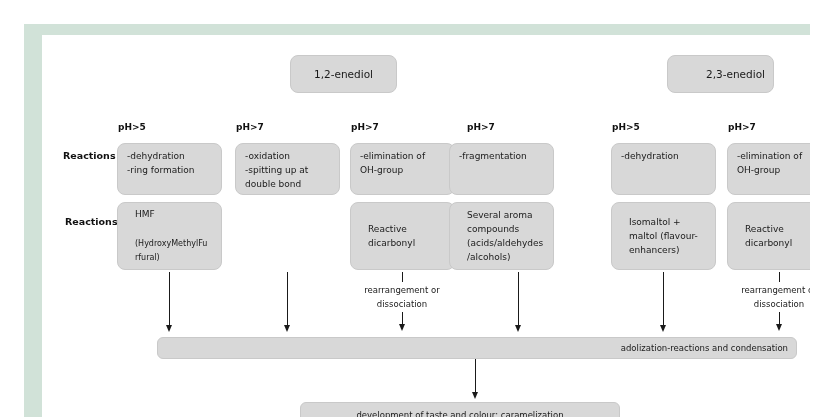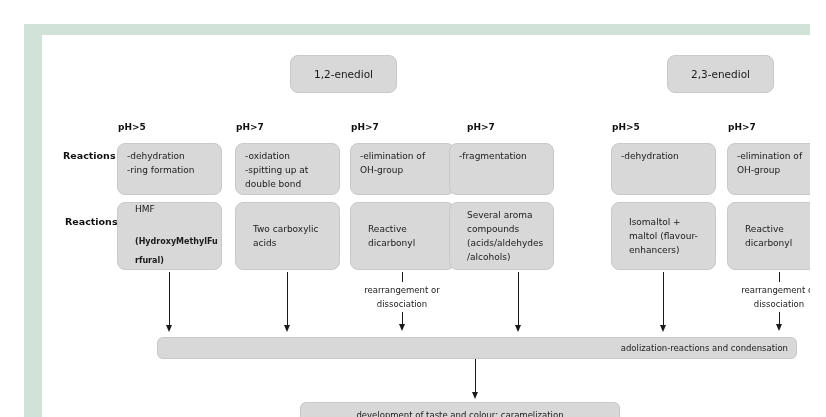--- a/index.html
+++ b/index.html
@@ -7,32 +7,32 @@
   .canvas { position:relative; width:826px; height:417px; background:#d1e2d8; overflow:hidden; }
   .panel  { position:absolute; left:10px; top:3px; width:800px; height:402px; background:#ffffff; }
 
   .gbox { position:absolute; background:#d8d8d8; border:1px solid #c9c9c9;
           border-radius:8px; color:#1a1a1a; font-size:9px; line-height:14px; }
   .ws   { white-space:pre-line; }
 
   .title-box { width:107px; height:38px; top:23px; display:flex; align-items:center;
                justify-content:center; font-size:10.5px; }
   .tb-left  { left:258px; }
-  .tb-right { left:635px; }
+  .tb-right { left:635px;justify-content:flex-end; }
 
   .rowlab { position:absolute; font-weight:bold; font-size:9.5px; color:#111;padding-left:13px; }
   .lab-reactions { left:18px; top:118px; }
   .lab-products  { left:20px; top:184px; }
 
   .ph { position:absolute; top:90px; font-weight:bold; font-size:9px; color:#111; }
 
   .rbox { top:111px; width:105px; height:52px; padding:5px 8px 0 9px; }
   .pbox { top:170px; width:105px; height:68px; padding:0 8px 0 9px;
           display:flex; flex-direction:column; justify-content:center; }
-  .p-sub { font-size:8px; line-height:19px;font-weight:bold; }
+  .p-sub { font-size:8px; line-height:14px; }
 
   
   .cx85  { left:85px; }  .cx203 { left:203px; } .cx318 { left:318px; }
   .cx434 { left:417px; } .cx579 { left:579px; } .cx695 { left:695px; }
 
   .vline { position:absolute; width:1px; background:#1a1a1a; }
   .ahead { position:absolute; width:0; height:0;
            border-left:3.5px solid transparent; border-right:3.5px solid transparent;
            border-top:7px solid #1a1a1a; }
 
@@ -77,24 +77,20 @@
   <div class="gbox rbox cx434 ws">-fragmentation</div>
   <div class="gbox rbox cx579 ws">-dehydration</div>
   <div class="gbox rbox cx695 ws">-elimination of
 OH-group</div>
 
   <div class="gbox pbox cx85">
     <span class="ws">HMF</span>
     <span class="p-sub ws">(HydroxyMethylFu
 rfural)</span>
   </div>
-  <div class="gbox pbox cx203">
-    <span class="ws">Two carboxylic
-acids</span>
-  </div>
   <div class="gbox pbox cx318">
     <span class="ws">Reactive
 dicarbonyl</span>
   </div>
   <div class="gbox pbox cx579">
     <span class="ws">Isomaltol +
 maltol (flavour-
 enhancers)</span>
   </div>
   <div class="gbox pbox cx434">

